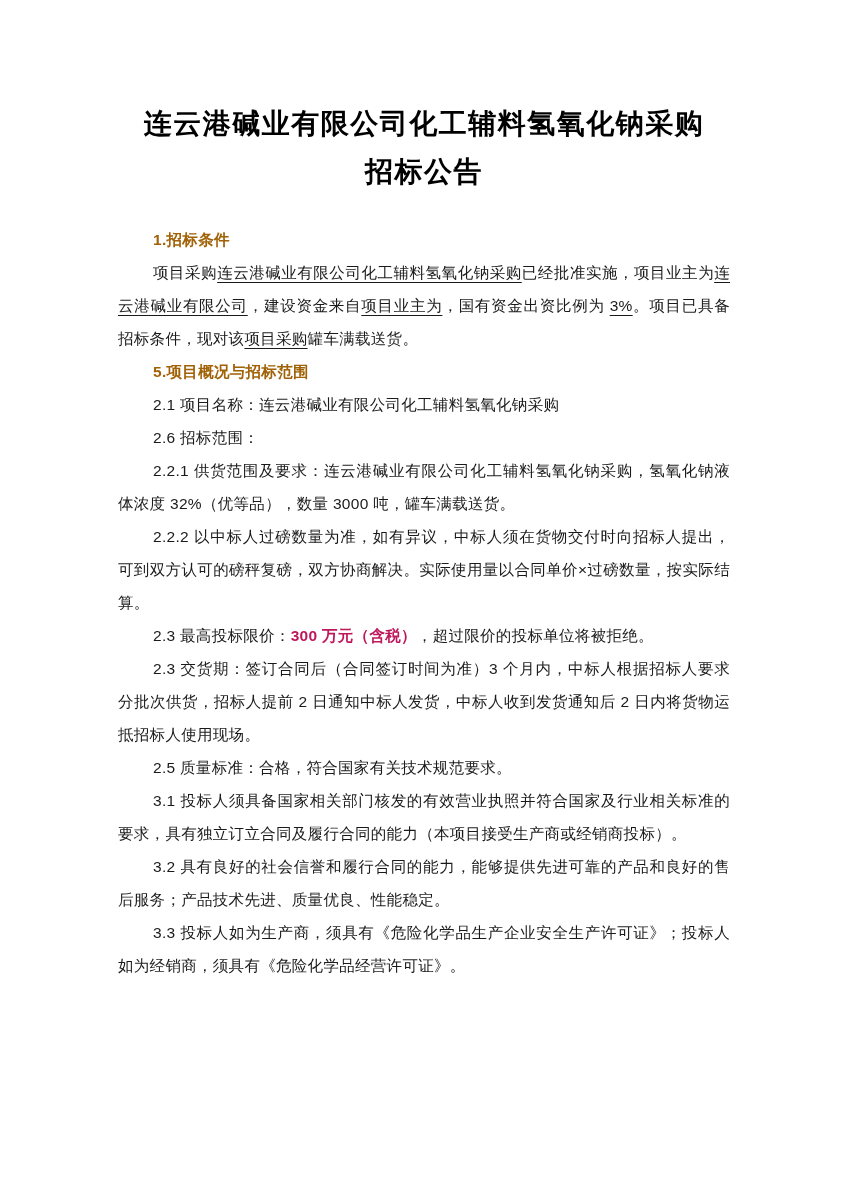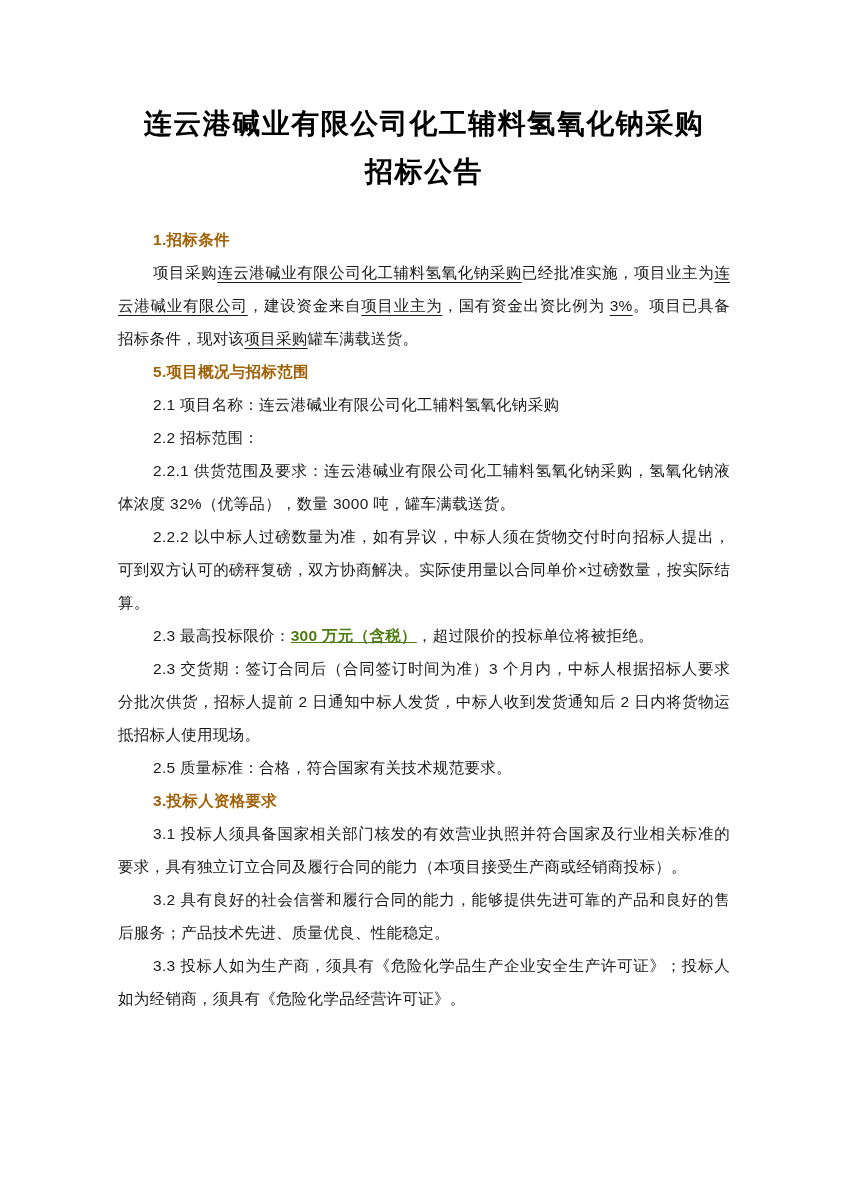--- a/index.html
+++ b/index.html
@@ -45,41 +45,39 @@
     font-weight: 700;
     color: #a16207;
   }
   .u {
     text-decoration: underline;
     text-decoration-thickness: 1px;
     text-underline-offset: 4px;
   }
   .b {
     font-weight: 700;
-    color: #4d7c0f;
-    text-decoration: underline;
+    color: #be185d;
   }
 </style>
 </head>
 <body>
 
 <div class="page">
   <div class="doc-title">
     <div>连云港碱业有限公司化工辅料氢氧化钠采购</div>
     <div>招标公告</div>
   </div>
   <div class="doc-body">
       <p class="heading">1.招标条件</p>
       <p><span>项目采购</span><span class="u">连云港碱业有限公司化工辅料氢氧化钠采购</span><span>已经批准实施，项目业主为</span><span class="u">连云港碱业有限公司</span><span>，建设资金来自</span><span class="u">项目业主为</span><span>，国有资金出资比例为 </span><span class="u">3%</span><span>。项目已具备招标条件，现对该</span><span class="u">项目采购</span><span>罐车满载送货。</span></p>
       <p class="heading">5.项目概况与招标范围</p>
       <p><span>2.1 项目名称：连云港碱业有限公司化工辅料氢氧化钠采购</span></p>
-      <p><span>2.2 招标范围：</span></p>
+      <p><span>2.6 招标范围：</span></p>
       <p><span>2.2.1 供货范围及要求：连云港碱业有限公司化工辅料氢氧化钠采购，氢氧化钠液体浓度 32%（优等品），数量 3000 吨，罐车满载送货。</span></p>
       <p><span>2.2.2 以中标人过磅数量为准，如有异议，中标人须在货物交付时向招标人提出，可到双方认可的磅秤复磅，双方协商解决。实际使用量以合同单价×过磅数量，按实际结算。</span></p>
       <p><span>2.3 最高投标限价：</span><span class="b">300 万元（含税）</span><span>，超过限价的投标单位将被拒绝。</span></p>
       <p><span>2.3 交货期：签订合同后（合同签订时间为准）3 个月内，中标人根据招标人要求分批次供货，招标人提前 2 日通知中标人发货，中标人收到发货通知后 2 日内将货物运抵招标人使用现场。</span></p>
       <p><span>2.5 质量标准：合格，符合国家有关技术规范要求。</span></p>
-      <p class="heading">3.投标人资格要求</p>
       <p><span>3.1 投标人须具备国家相关部门核发的有效营业执照并符合国家及行业相关标准的要求，具有独立订立合同及履行合同的能力（本项目接受生产商或经销商投标）。</span></p>
       <p><span>3.2 具有良好的社会信誉和履行合同的能力，能够提供先进可靠的产品和良好的售后服务；产品技术先进、质量优良、性能稳定。</span></p>
       <p><span>3.3 投标人如为生产商，须具有《危险化学品生产企业安全生产许可证》；投标人如为经销商，须具有《危险化学品经营许可证》。</span></p>
     </div>
 </div>
 
 </body></html>

